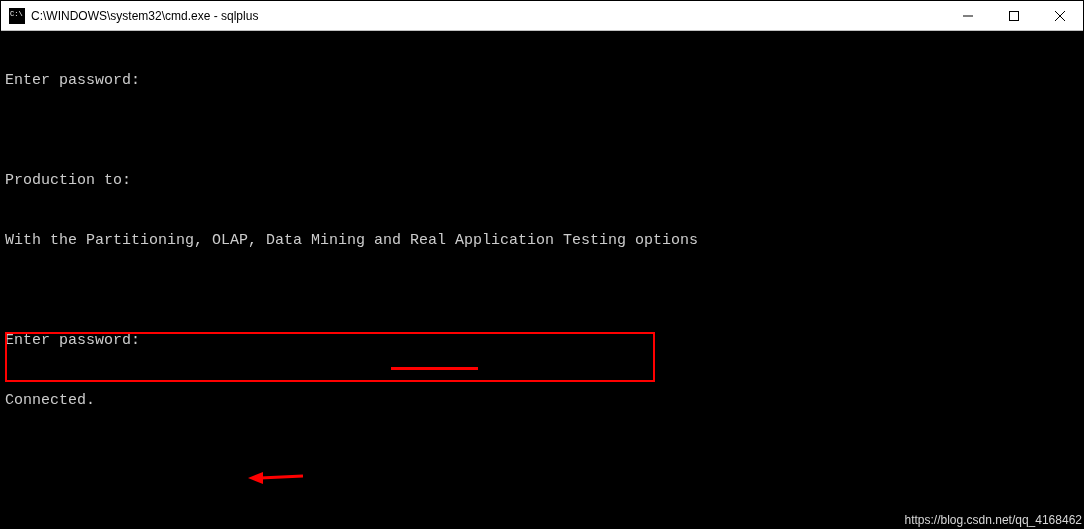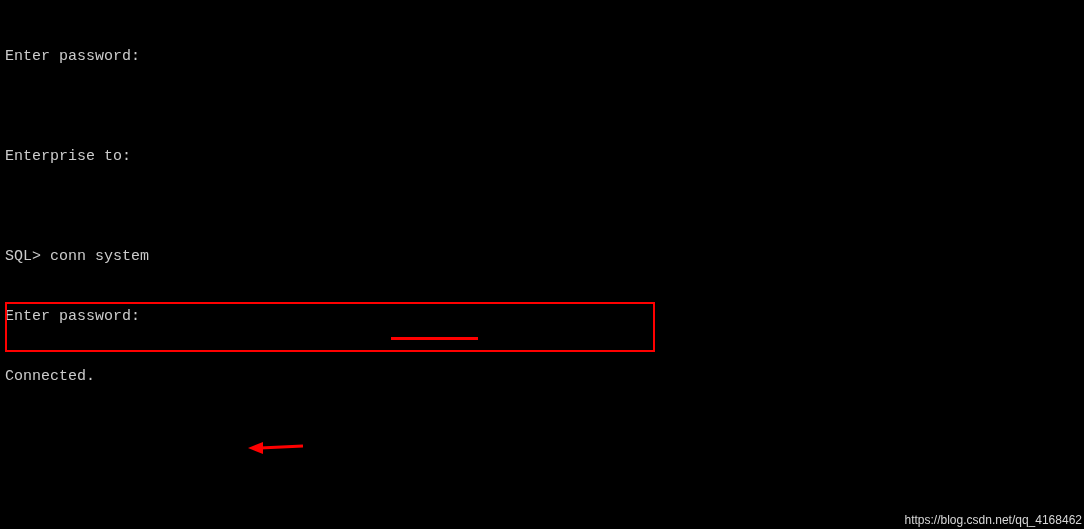--- a/index.html
+++ b/index.html
@@ -66,21 +66,21 @@
       color: #000;
     }
     .titlebar-btn svg {
       width: 10px;
       height: 10px;
     }
     .terminal {
       flex: 1;
       background: #000000;
       color: #cccccc;
-      padding: 6px 4px;
+      padding: 0 4px;
       font-size: 15px;
       line-height: 20px;
       position: relative;
       overflow: hidden;
       white-space: pre;
     }
     .term-line {
       white-space: pre;
     }
     .highlight-box {
@@ -113,27 +113,49 @@
       font-size: 12px;
       color: #d8d8d8;
       pointer-events: none;
       margin-top: 24px;
     }
   </style>
 </head>
 <body>
 
 <div class="window">
+  <div class="titlebar">
+    <div class="titlebar-icon"></div>
+    <div class="titlebar-title">C:\WINDOWS\system32\cmd.exe - sqlplus</div>
+    <div class="titlebar-buttons">
+      <div class="titlebar-btn">
+        <svg viewBox="0 0 10 10">
+            <line x1="0" y1="5" x2="10" y2="5" stroke="#000" stroke-width="1"></line>
+          </svg>
+      </div>
+      <div class="titlebar-btn">
+        <svg viewBox="0 0 10 10">
+            <rect x="0.5" y="0.5" width="9" height="9" stroke="#000" stroke-width="1" fill="none"></rect>
+          </svg>
+      </div>
+      <div class="titlebar-btn">
+        <svg viewBox="0 0 10 10">
+            <line x1="0" y1="0" x2="10" y2="10" stroke="#000" stroke-width="1"></line>
+            <line x1="10" y1="0" x2="0" y2="10" stroke="#000" stroke-width="1"></line>
+          </svg>
+      </div>
+    </div>
+  </div>
 
   <div class="terminal">
     <div class="term-line">Enter password:</div>
     <div class="term-line"></div>
-    <div class="term-line">Enterprise to:</div>
+    <div class="term-line">Production to:</div>
+    <div class="term-line">With the Partitioning, OLAP, Data Mining and Real Application Testing options</div>
     <div class="term-line"></div>
-    <div class="term-line">SQL&gt; conn system</div>
     <div class="term-line">Enter password:</div>
     <div class="term-line">Connected.</div>
     
     
     
     
     
     
     <div class="term-line"></div>
     <div class="term-line"></div>

